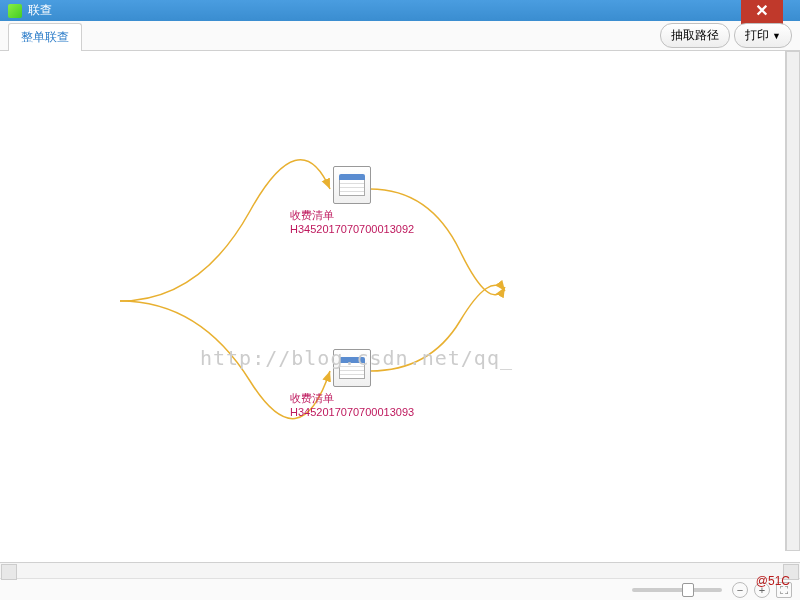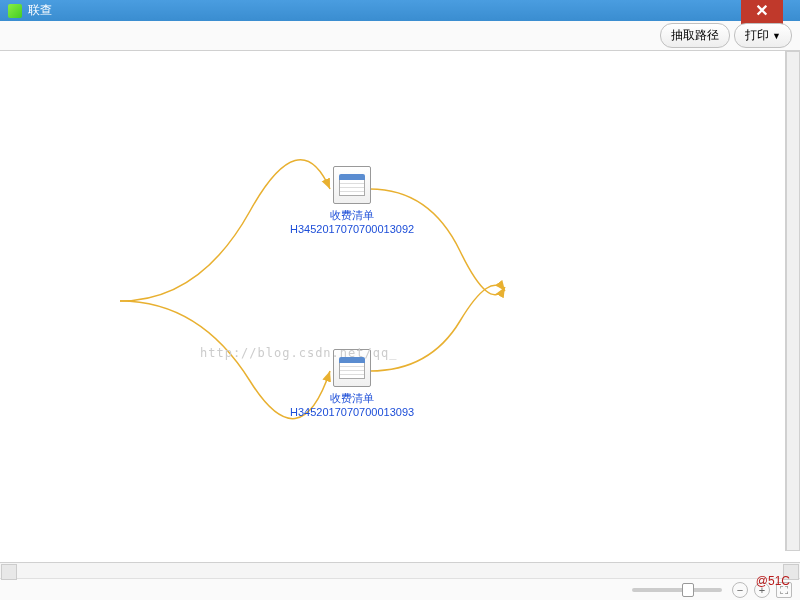--- a/index.html
+++ b/index.html
@@ -16,28 +16,28 @@
 .side{width:175px;display:flex;flex-direction:column;padding:6px 4px 0 4px}
 .search-box{border:1px solid #c0c0c0;border-radius:3px;height:22px;display:flex;align-items:center;padding:0 4px;margin-bottom:4px}
 .search-box svg{width:12px;height:12px;opacity:.5}
 .search-box input{border:none;outline:none;flex:1;margin-left:4px}
 .panel-h{background:linear-gradient(#f5f5f5,#e8e8e8);border:1px solid #c8c8c8;padding:3px 6px;font-weight:bold;color:#333}
 .panel-b{border:1px solid #c8c8c8;border-top:none;padding:6px 8px;background:#fff}
 .panel-b.tall{flex:1;min-height:0}
 .tree-item{padding:2px 0 2px 10px;color:#333;cursor:pointer}
 .tree-item:before{content:"·";margin-right:4px;color:#666}
 .side-scroll{width:14px;background:#f0f0f0;border:1px solid #d0d0d0}
-.node{position:absolute;text-align:center;color:#1d4ed8}
+.node{position:absolute;color:#be185d}
 .node-icon{width:38px;height:38px;margin:0 auto 4px;border:1px solid #999;border-radius:2px;background:linear-gradient(#fff,#f0f0f0);display:flex;align-items:center;justify-content:center;position:relative}
 .node-icon.sel{border:2px solid #e08030}
 .grid{width:26px;height:22px}
 .grid-top{height:6px;background:#5a8cd0;border-radius:2px 2px 0 0}
 .grid-body{height:16px;background:repeating-linear-gradient(0deg,#fff,#fff 3px,#ddd 3px,#ddd 4px),repeating-linear-gradient(90deg,transparent,transparent 5px,#ddd 5px,#ddd 6px);border:1px solid #aaa;border-top:none}
 .node-lbl{font-size:11px;line-height:14px}
-.watermark{position:absolute;top:295px;left:200px;color:#ccc;font-size:12px;font-family:monospace;letter-spacing:1px;pointer-events:none}
+.watermark{position:absolute;top:295px;left:200px;color:#ccc;font-size:20px;font-family:monospace;letter-spacing:1px;pointer-events:none}
 .svg-lines{position:absolute;inset:0;width:100%;height:100%}
 .bottom{position:absolute;bottom:0;left:0;right:0;height:38px;border-top:1px solid #d0d0d0;background:#fafafa}
 .hscroll{height:16px;border-bottom:1px solid #e0e0e0;background:#f5f5f5;position:relative}
 .hscroll:before,.hscroll:after{content:"";position:absolute;width:14px;height:14px;top:1px;background:#e8e8e8;border:1px solid #ccc}
 .hscroll:before{left:1px}.hscroll:after{right:1px}
 .status{height:22px;display:flex;align-items:center;justify-content:flex-end;padding:0 8px;gap:6px}
 .slider{width:90px;height:4px;background:#ccc;border-radius:2px;position:relative;margin-right:4px}
 .slider:after{content:"";position:absolute;width:10px;height:12px;background:#fff;border:1px solid #999;border-radius:2px;top:-5px;left:50px}
 .ibtn{width:16px;height:16px;border:1px solid #bbb;border-radius:8px;display:flex;align-items:center;justify-content:center;font-size:11px;cursor:pointer;color:#666}
 .corner-mark{position:absolute;bottom:12px;right:10px;color:#b91c1c;font-size:12px}
@@ -45,20 +45,21 @@
 </head>
 <body>
 
 <div class="titlebar">
   <div class="title-icon"></div>
   <span>联查</span>
   <div class="close-btn">✕</div>
 </div>
 
 <div class="toolbar">
+  <div class="tab">整单联查</div>
   <div class="tool-right">
     <div class="btn">
         <span>抽取路径</span>
       </div>
     <div class="btn">
         <span>打印</span>
         <span style="font-size:9px">▼</span>
       </div>
   </div>
 </div>

